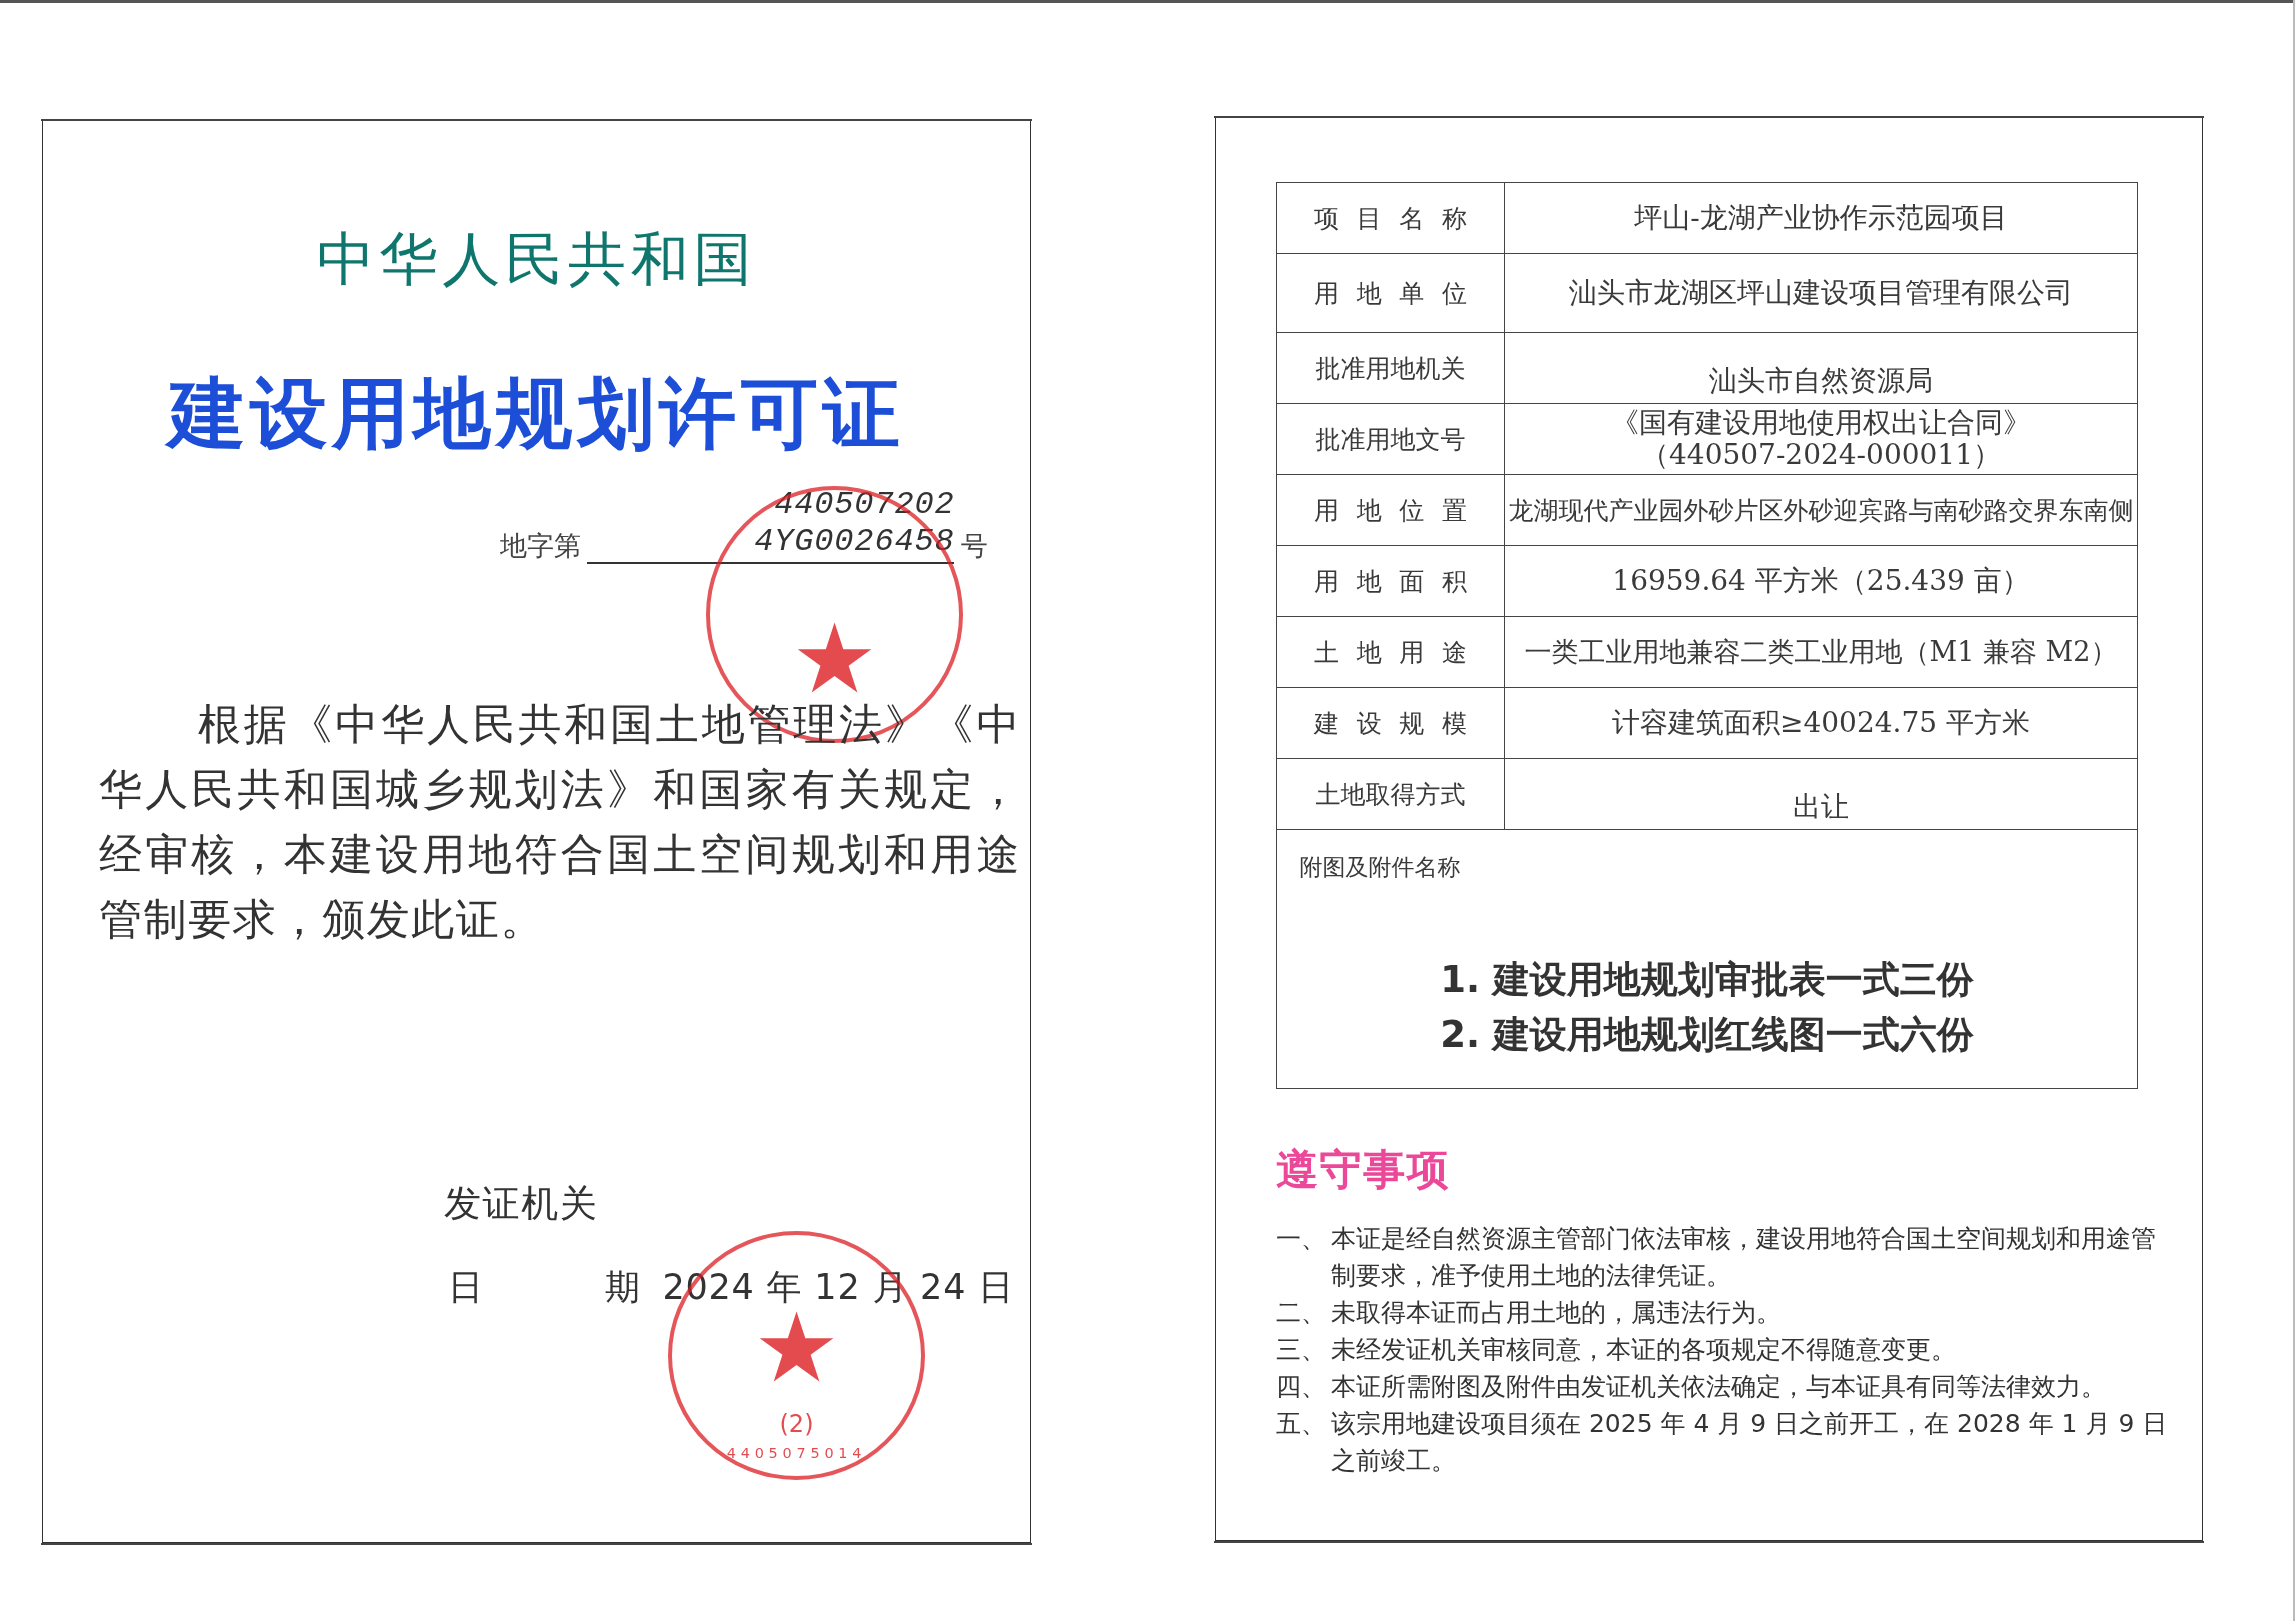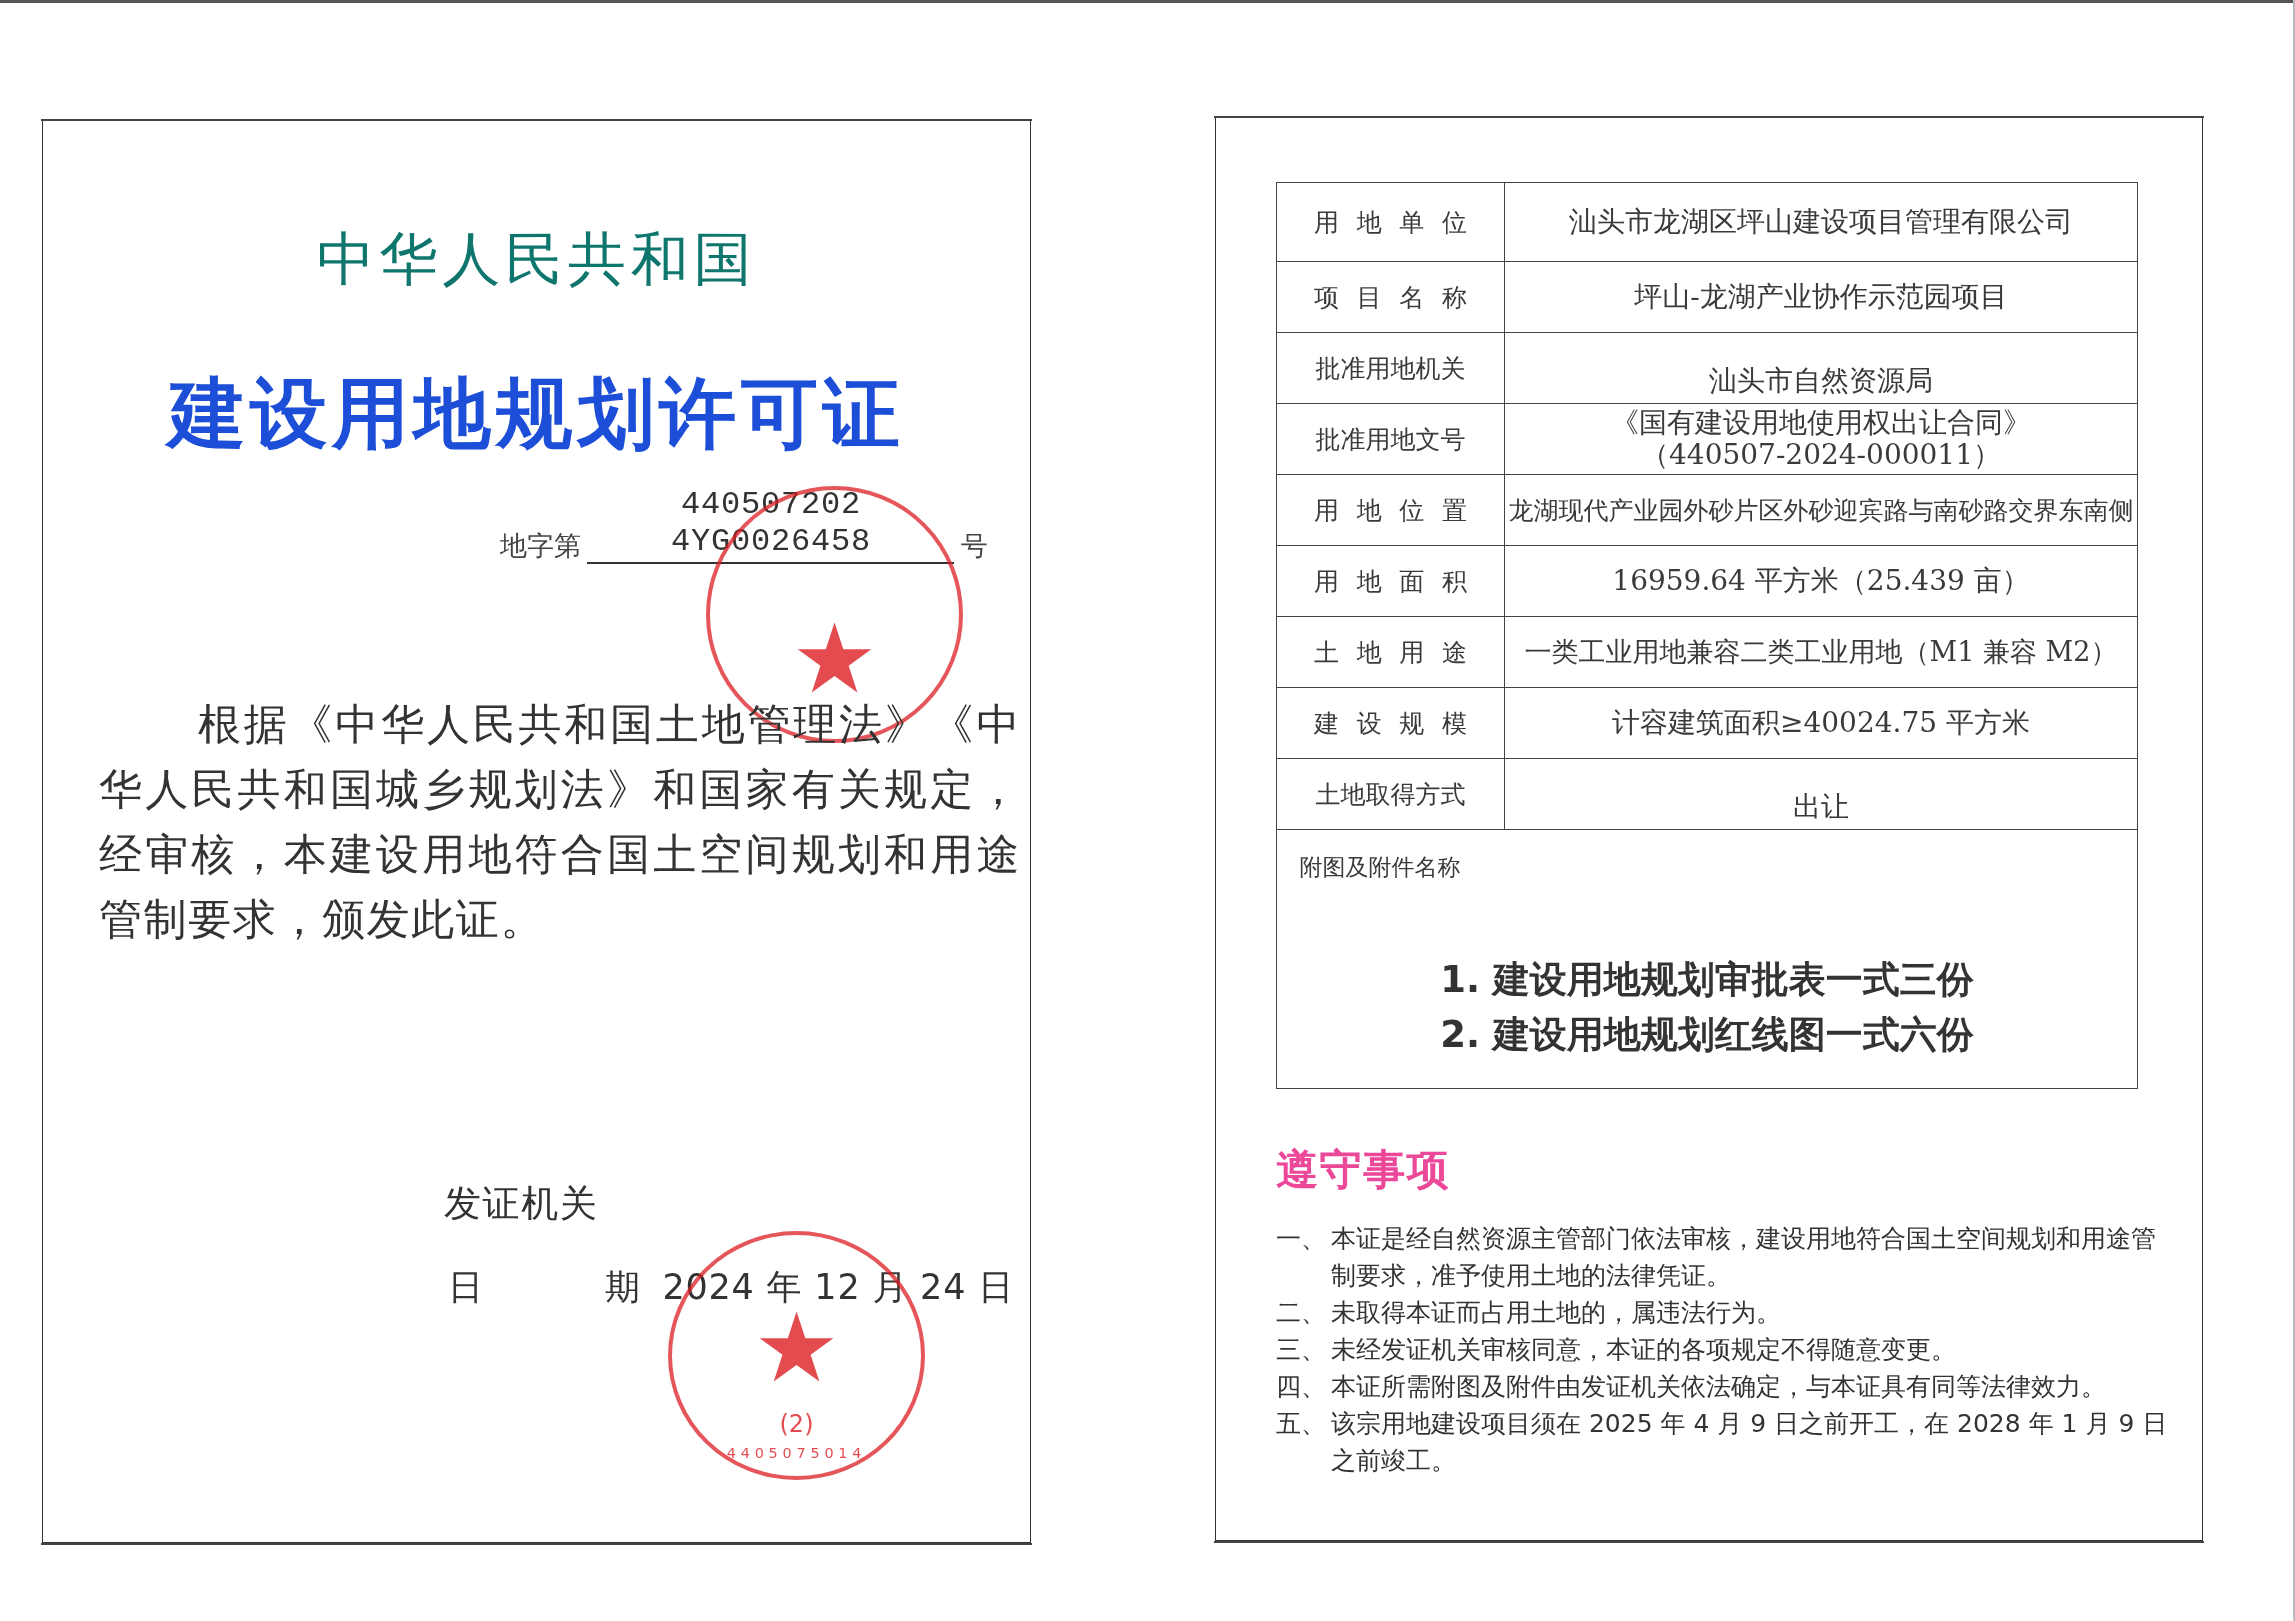--- a/index.html
+++ b/index.html
@@ -16,21 +16,21 @@
   .frame::before, .frame::after { content:""; position:absolute; left:-1.6px; right:-1.6px; height:2.4px; background:#444; }
   .frame::before { top:-2.4px; } .frame::after { bottom:-3.2px; }
 
   
   .country { position:absolute; left:0; width:100%; top:100px; text-align:center;
     font-family:"DejaVu Serif","Liberation Serif",serif; font-size:58px; letter-spacing:4.8px; color:#0f766e; font-weight:normal; }
   .title { position:absolute; left:0; width:100%; top:242px; text-align:center;
     font-size:77px; font-weight:bold; letter-spacing:4.8px; color:#1d4ed8; }
   .permit-no { position:absolute; left:457px; top:365px; display:flex; align-items:flex-end; font-size:27px; color:#444;
     font-family:"DejaVu Serif","Liberation Serif",serif; }
-  .permit-no .underline { width:367px; border-bottom:2.4px solid #333; text-align:center; margin:0 6.4px; padding-bottom:1.6px; }
+  .permit-no .underline { width:367px; border-bottom:2.4px solid #333; text-align:right; margin:0 6.4px; padding-bottom:1.6px;font-style:italic; }
   .permit-no .num { font-family:"Liberation Mono","DejaVu Sans Mono",monospace; font-size:32px; letter-spacing:0.8px; color:#333; }
   .body-text { position:absolute; left:56px; top:571px; width:922px; font-size:43px; line-height:65px; color:#333;
     letter-spacing:1.6px; text-align:justify; text-indent:99px; }
   .issuer { position:absolute; left:401px; top:1058px; font-size:37px; color:#333; letter-spacing:1.6px; }
   .date-row { position:absolute; left:405px; top:1143px; font-size:35px; color:#333; display:flex; gap:0; }
   .date-row .lbl { width:192px; display:flex; justify-content:space-between; padding-right:0; }
   .date-row .val { margin-left:22.4px; letter-spacing:0.8px; }
 
   .stamp { position:absolute; border-radius:50%; border:4.8px solid rgba(220,30,35,0.75); box-sizing:border-box; pointer-events:none; }
   .stamp .star { position:absolute; left:50%; top:50%; transform:translate(-50%,-50%); color:rgba(220,30,35,0.8); }
@@ -95,27 +95,27 @@
   <div class="stamp bottom">
     <span class="star">★</span>
     <div class="sub" style="top:175px;">(2)</div>
     <div class="sub" style="top:210px;font-size:14.4px;letter-spacing:4.8px;">4405075014</div>
   </div>
 </div>
 
 <div class="frame right">
   <table class="info">
     <tbody>
-        <tr style="height:79px;">
+        <tr>
+      <td class="lbl spaced">项目名称</td>
+      <td class="val">坪山-龙湖产业协作示范园项目</td>
+    </tr>
+    <tr style="height:79px;">
       <td class="lbl spaced">用地单位</td>
       <td class="val">汕头市龙湖区坪山建设项目管理有限公司</td>
-    </tr>
-    <tr>
-      <td class="lbl spaced">项目名称</td>
-      <td class="val">坪山-龙湖产业协作示范园项目</td>
     </tr>
     <tr>
       <td class="lbl">批准用地机关</td>
       <td class="val lower">汕头市自然资源局</td>
     </tr>
     <tr>
       <td class="lbl">批准用地文号</td>
       <td class="val" style="line-height:32px;">
         <div>《国有建设用地使用权出让合同》</div>
         <div>（440507-2024-000011）</div>

